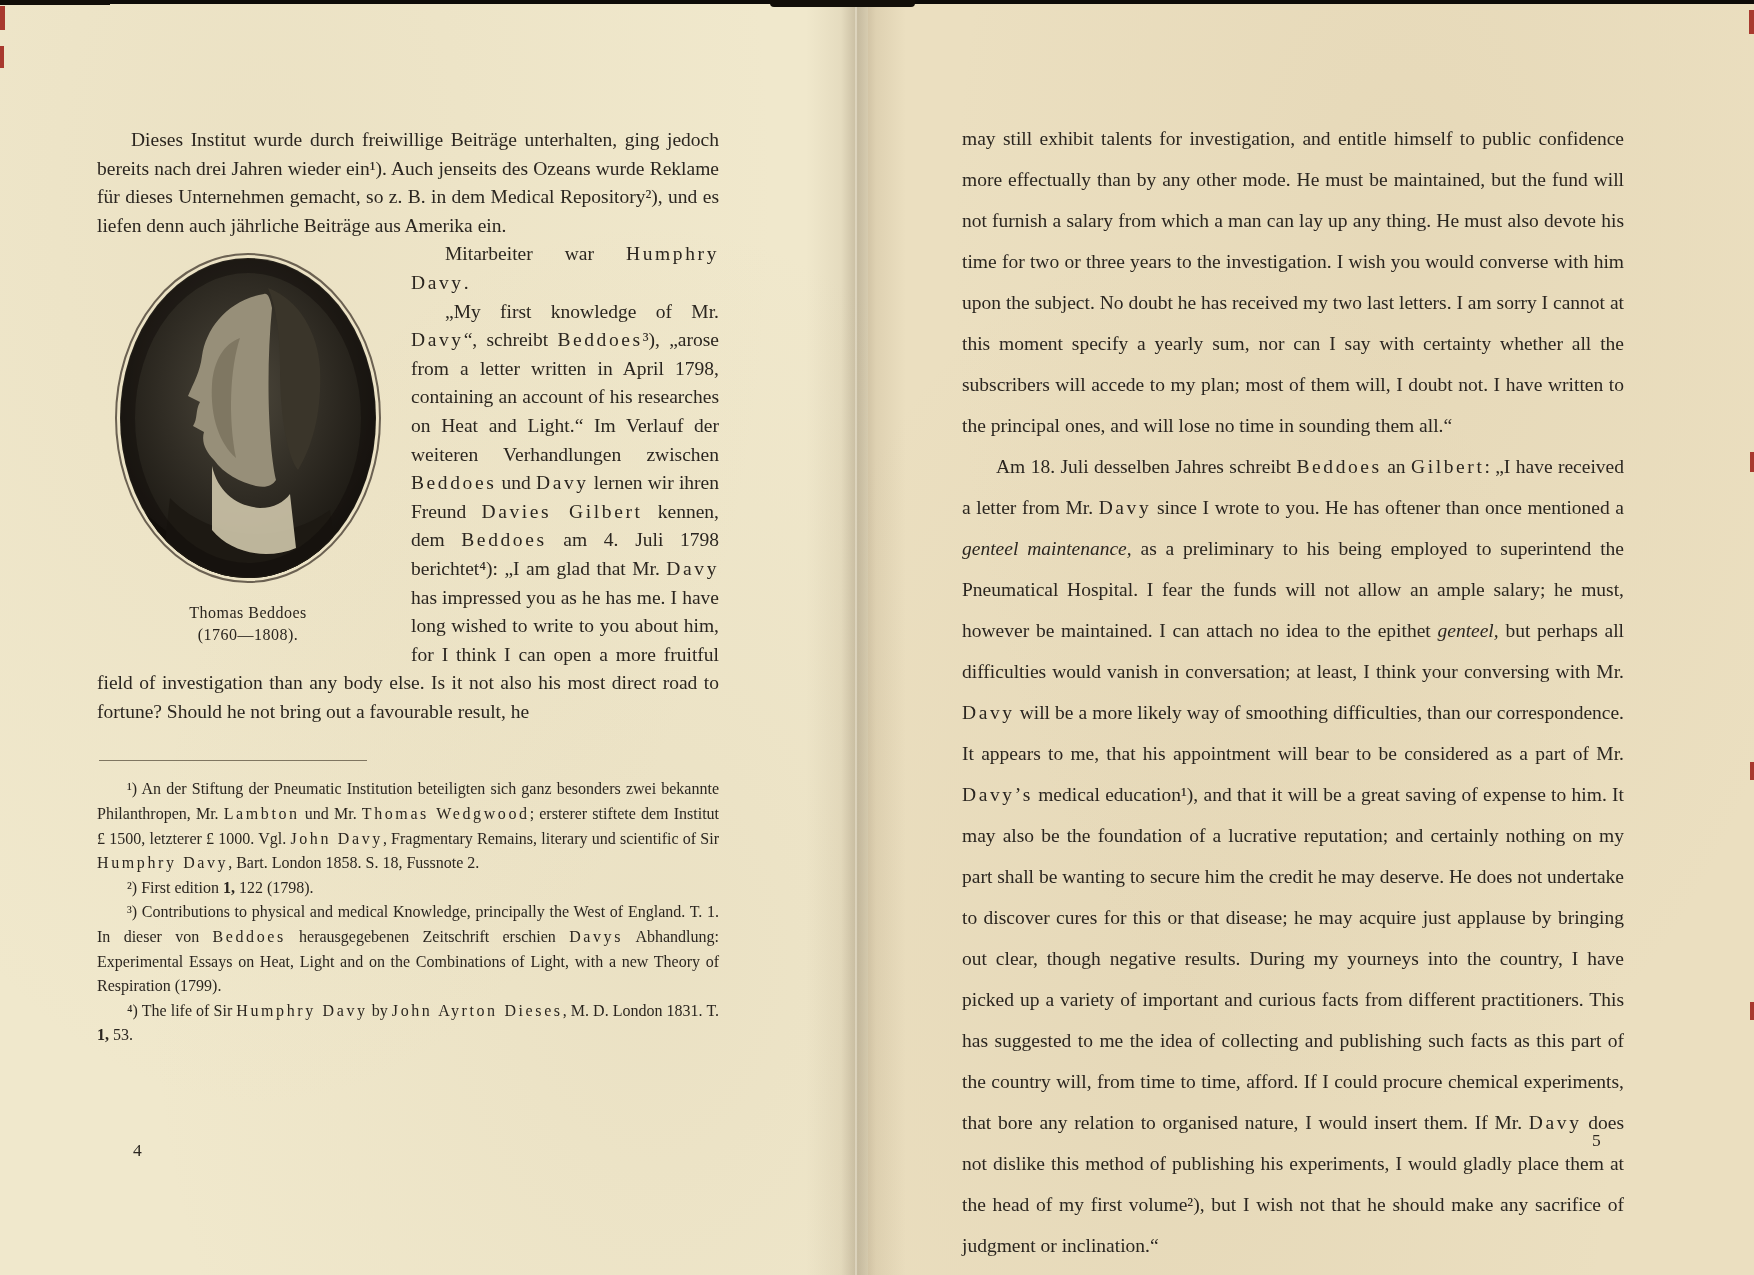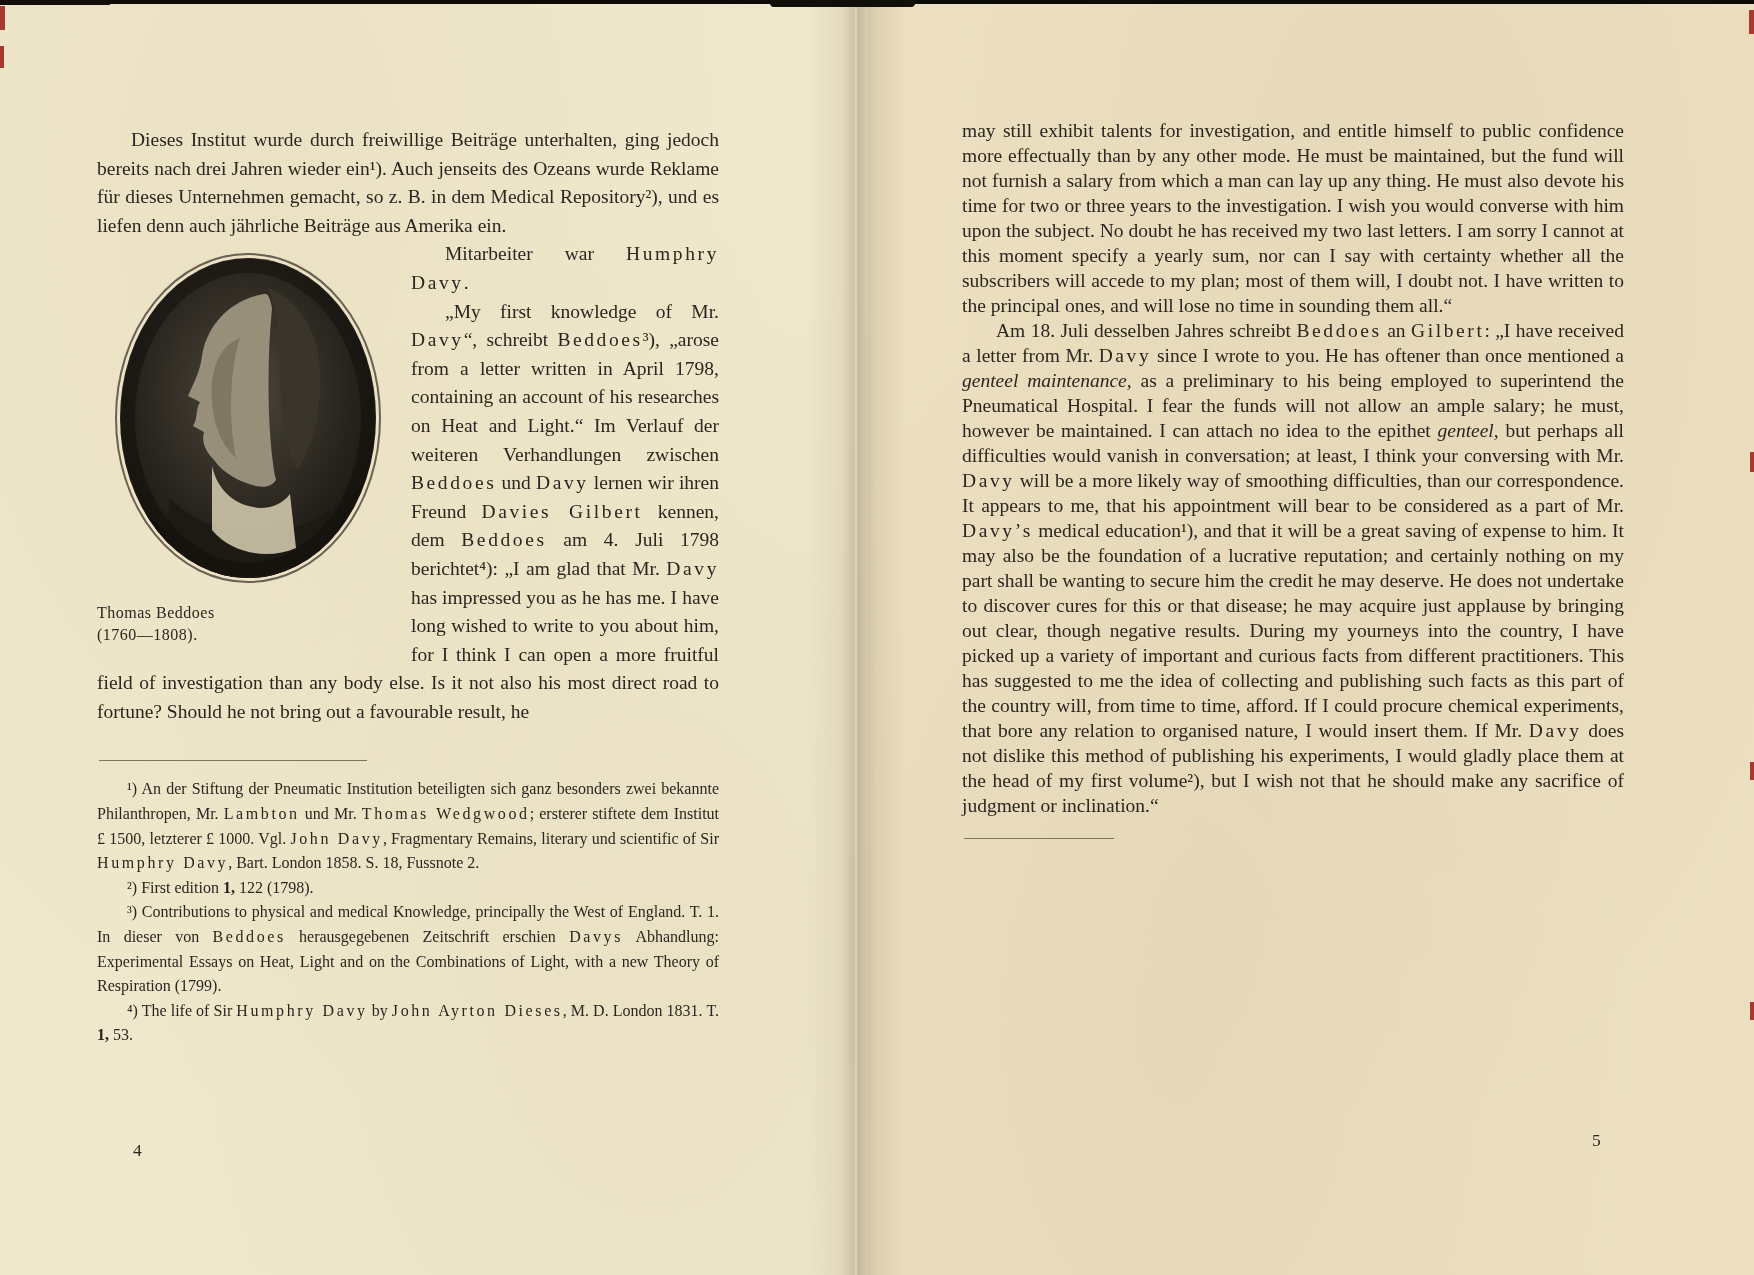--- a/index.html
+++ b/index.html
@@ -41,29 +41,29 @@
   .edge-mark{position:absolute;background:#a8392e;}
 
   .text-block{position:relative;}
   .tb-left{margin:122px 0 0 97px;width:622px;}
   .tb-right{margin:118px 0 0 94px;width:662px;}
 
   .para{
     margin:0;font-size:19.5px;line-height:28.6px;
     text-align:justify;
   }
-  .tb-right .para{line-height:25px;}
+  .tb-right .para{line-height:41px;}
   .indent{text-indent:34px;}
   .seg-sp{letter-spacing:2.6px;}
   .seg-it{font-style:italic;}
   .seg-b{font-weight:bold;}
 
   .portrait-float{
     float:left;width:302px;margin:8px 12px 4px 0;
-    display:block;text-indent:0;font-family:Liberation Serif, serif;
+    text-align:center;display:block;text-indent:0;font-family:Liberation Serif, serif;
   }
   .portrait-svg{display:block;margin:0 auto;}
   .caption-line{display:block;font-size:16px;line-height:22px;letter-spacing:.5px;}
   .caption-line.first{margin-top:10px;}
 
   .fn-rule{
     border:none;border-top:1.5px solid rgba(90,80,62,.75);
     width:268px;margin:34px 0 16px 2px;height:0;
   }
   .footnote{

